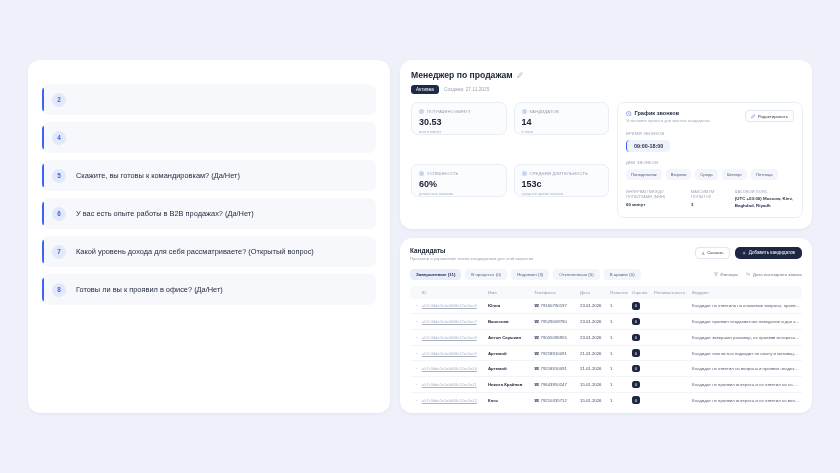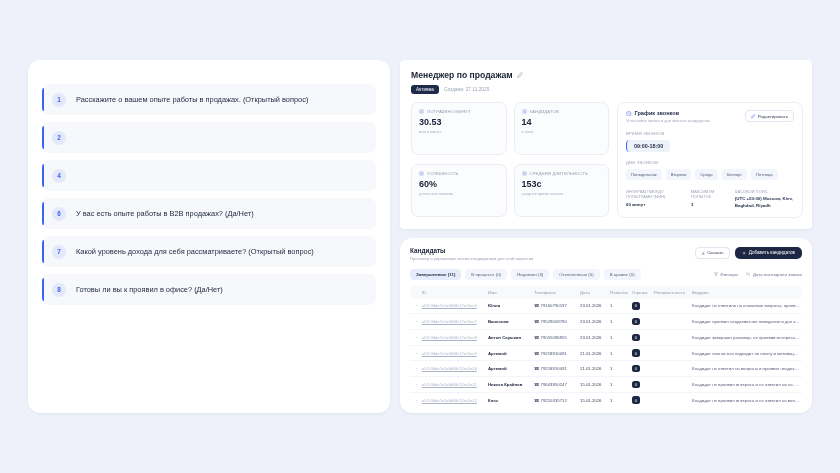--- a/index.html
+++ b/index.html
@@ -59,40 +59,40 @@
     font-size: 6.4px; font-weight: bold;
     display: flex; align-items: center; justify-content: center;
     flex: 0 0 auto;
   }
   .q-text { font-size: 7.4px; color: #242c42; margin-left: 10px; }
 
   
   .right-col { flex: 1; display: flex; flex-direction: column; gap: 9px; min-width: 0; }
 
   .top-card {
-    background: #fff; border-radius: 4px; padding: 10px 9px 11px 11px;
+    background: #fff; border-radius: 12px; padding: 10px 9px 11px 11px;
     box-shadow: 0 1px 3px rgba(25,40,90,.06);
   }
   .tc-title-row { display: flex; align-items: center; gap: 4px; }
   .tc-title { font-size: 8.6px; font-weight: bold; color: #182133; }
   .tc-meta { display: flex; align-items: center; gap: 5px; margin-top: 5px; }
   .badge-active {
     background: #1e2a4a; color: #fff; font-size: 4.6px;
     padding: 2.2px 5px; border-radius: 3px; letter-spacing: .1px;
   }
   .created { font-size: 4.8px; color: #9aa2b6; }
 
   .tc-body { display: flex; gap: 8px; margin-top: 8px; }
   .stats-grid {
     flex: 0 0 198px;
     display: grid; grid-template-columns: 1fr 1fr; gap: 7px;
   }
   .stat {
     border: 1px solid #e9edf6; border-radius: 7px;
-    background: #fbfcfe; padding: 6px 7px; height: 53px;
+    background: #fbfcfe; padding: 6px 7px; height: 33px;
   }
   .stat-label { display: flex; align-items: center; gap: 3px; font-size: 4.2px; color: #9099ad; letter-spacing: .15px; }
   .dot-ic { width: 5px; height: 5px; border-radius: 50%; background: #c9d5f3; flex: 0 0 auto; }
   .stat-val { font-size: 9px; font-weight: bold; color: #18203a; margin-top: 3px; }
   .stat-cap { font-size: 4px; color: #a9b0c2; margin-top: 2px; }
 
   .sched {
     flex: 1; border: 1px solid #e9edf6; border-radius: 7px; background: #fff;
     padding: 7px 8px; min-width: 0;
   }
@@ -171,28 +171,28 @@
   .verdict { color: #545d78; }
 </style>
 </head>
 <body>
 
 <div class="page">
 
   <section class="left-card">
     <div class="q-list" id="qlist">
         <div class="q-item">
-          <span class="q-num">1</span>
-          <span class="q-text">Расскажите о вашем опыте работы в продажах. (Открытый вопрос)</span>
-        </div>
-        <div class="q-item">
           <span class="q-num">2</span>
         </div>
         <div class="q-item">
           <span class="q-num">4</span>
+        </div>
+        <div class="q-item">
+          <span class="q-num">5</span>
+          <span class="q-text">Скажите, вы готовы к командировкам? (Да/Нет)</span>
         </div>
         <div class="q-item">
           <span class="q-num">6</span>
           <span class="q-text">У вас есть опыте работы в B2B продажах? (Да/Нет)</span>
         </div>
         <div class="q-item">
           <span class="q-num">7</span>
           <span class="q-text">Какой уровень дохода для себя рассматриваете? (Открытый вопрос)</span>
         </div>
         <div class="q-item">

